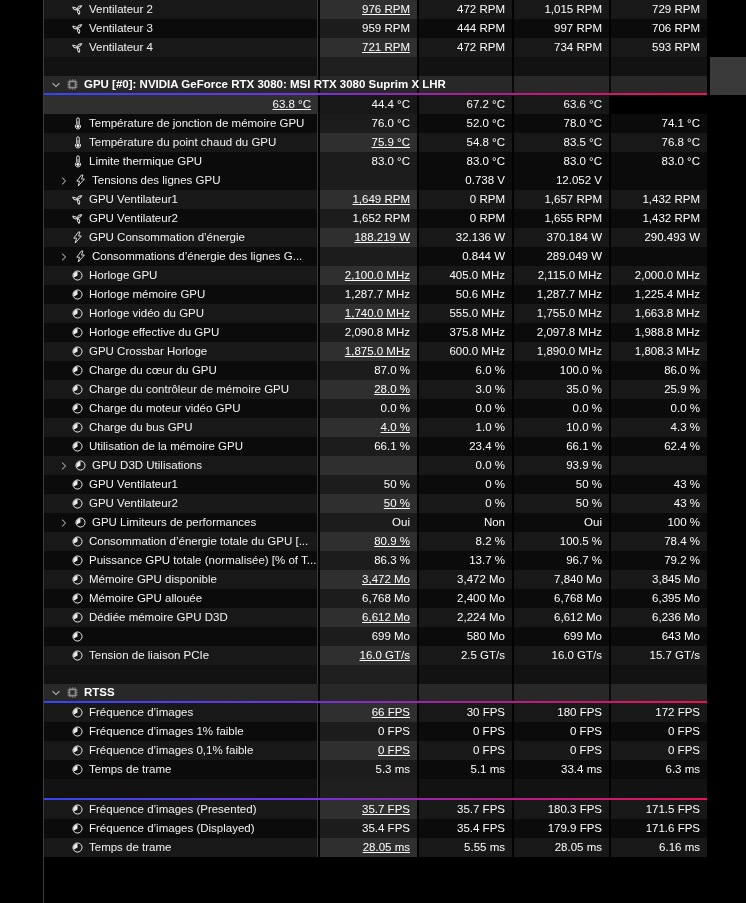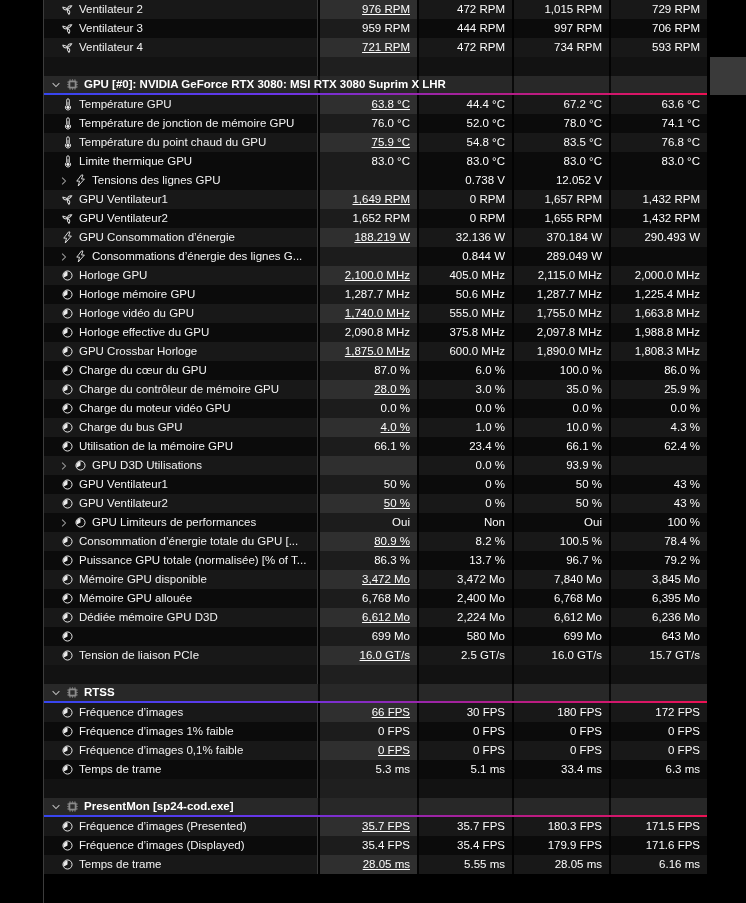--- a/index.html
+++ b/index.html
@@ -3,21 +3,21 @@
 <meta charset="utf-8">
 <style>
   html,body{margin:0;padding:0;background:#000;}
   #screen{position:relative;width:746px;height:903px;background:#000;overflow:hidden;
     font-family:"Liberation Sans",sans-serif;color:#f2f2f2;font-size:11.5px;}
   #left-edge-line{position:absolute;left:43px;top:0;width:1px;height:100%;background:#3c3c3c;}
   #table{position:absolute;left:44px;top:0;width:663px;}
   .row{display:grid;grid-template-columns:274px 99px 95px 97px 98px;height:19px;line-height:19px;}
   .row.hdr{height:17px;line-height:17px;background:#282828;}
   .cell{overflow:hidden;white-space:nowrap;}
-  .lab{display:flex;align-items:center;padding-left:16px;border-right:1px solid #3a3a3a;}
+  .lab{display:flex;align-items:center;padding-left:26px;border-right:1px solid #3a3a3a;}
   .lab.exp{padding-left:14px;text-align:right;}
   .val{text-align:right;padding-right:7px;border-left:2px solid #030303;color:#fdfdfd;}
   .val:first-of-type{border-left:none;}
   
   .row.even .cell{background:#181818;}
   .row.even .val.cur{background:#2f2f2f;text-decoration:underline;}
   .row.odd .cell{background:#0b0b0b;}
   .row.odd .val.cur{background:#1c1c1c;}
   .row.spacer .cell{background:#121212;}
   .row.spacer .val.cur{background:#1f1f1f;}
@@ -109,30 +109,20 @@
           </span>
           <span class="hdr-label">GPU [#0]: NVIDIA GeForce RTX 3080: MSI RTX 3080 Suprim X LHR</span>
         </div>
         <div class="cell val cur"></div>
         <div class="cell val"></div>
         <div class="cell val"></div>
         <div class="cell val"></div>
       </div>
       <div class="accent"></div>
       <div class="row even">
-        <div class="cell lab">
-          <span class="ic">
-            <svg viewBox="0 0 16 16">
-              <path d="M7 2.6 a1.6 1.6 0 0 1 3.2 0 V8.8 a3.2 3.2 0 1 1 -3.2 0 Z" fill="none" stroke="#ececec" stroke-width="1.1"></path>
-              <circle cx="8.6" cy="11.5" r="1.9" fill="#ececec"></circle>
-              <rect x="8.15" y="5" width="0.9" height="6" fill="#ececec"></rect>
-            </svg>
-          </span>
-          <span class="lbl-text">Température GPU</span>
-        </div>
         <div class="cell val cur"><span>63.8 °C</span></div>
         <div class="cell val"><span>44.4 °C</span></div>
         <div class="cell val"><span>67.2 °C</span></div>
         <div class="cell val"><span>63.6 °C</span></div>
       </div>
       <div class="row odd">
         <div class="cell lab">
           <span class="ic">
             <svg viewBox="0 0 16 16">
               <path d="M7 2.6 a1.6 1.6 0 0 1 3.2 0 V8.8 a3.2 3.2 0 1 1 -3.2 0 Z" fill="none" stroke="#ececec" stroke-width="1.1"></path>
@@ -671,41 +661,20 @@
           </span>
           <span class="lbl-text">Temps de trame</span>
         </div>
         <div class="cell val cur"><span>5.3 ms</span></div>
         <div class="cell val"><span>5.1 ms</span></div>
         <div class="cell val"><span>33.4 ms</span></div>
         <div class="cell val"><span>6.3 ms</span></div>
       </div>
       <div class="row spacer">
         <div class="cell lab"></div>
-        <div class="cell val cur"></div>
-        <div class="cell val"></div>
-        <div class="cell val"></div>
-        <div class="cell val"></div>
-      </div>
-      <div class="row hdr">
-        <div class="cell lab">
-          <span class="chev">
-            <svg viewBox="0 0 16 16">
-              <path d="M3.5 5.5 L8 10 L12.5 5.5" fill="none" stroke="#bdbdbd" stroke-width="1.4"></path>
-            </svg>
-          </span>
-          <span class="ic">
-            <svg viewBox="0 0 16 16">
-              <rect x="3" y="3" width="10" height="10" rx="1.5" fill="#8a8a8a"></rect>
-              <rect x="5.3" y="5.3" width="5.4" height="5.4" fill="#2c2c2c"></rect>
-              <path d="M5 1.5v2M8 1.5v2M11 1.5v2M5 12.5v2M8 12.5v2M11 12.5v2M1.5 5h2M1.5 8h2M1.5 11h2M12.5 5h2M12.5 8h2M12.5 11h2" stroke="#8a8a8a" stroke-width="1"></path>
-            </svg>
-          </span>
-          <span class="hdr-label">PresentMon [sp24-cod.exe]</span>
-        </div>
         <div class="cell val cur"></div>
         <div class="cell val"></div>
         <div class="cell val"></div>
         <div class="cell val"></div>
       </div>
       <div class="accent"></div>
       <div class="row even">
         <div class="cell lab">
           <span class="ic">
             <svg viewBox="0 0 16 16">

